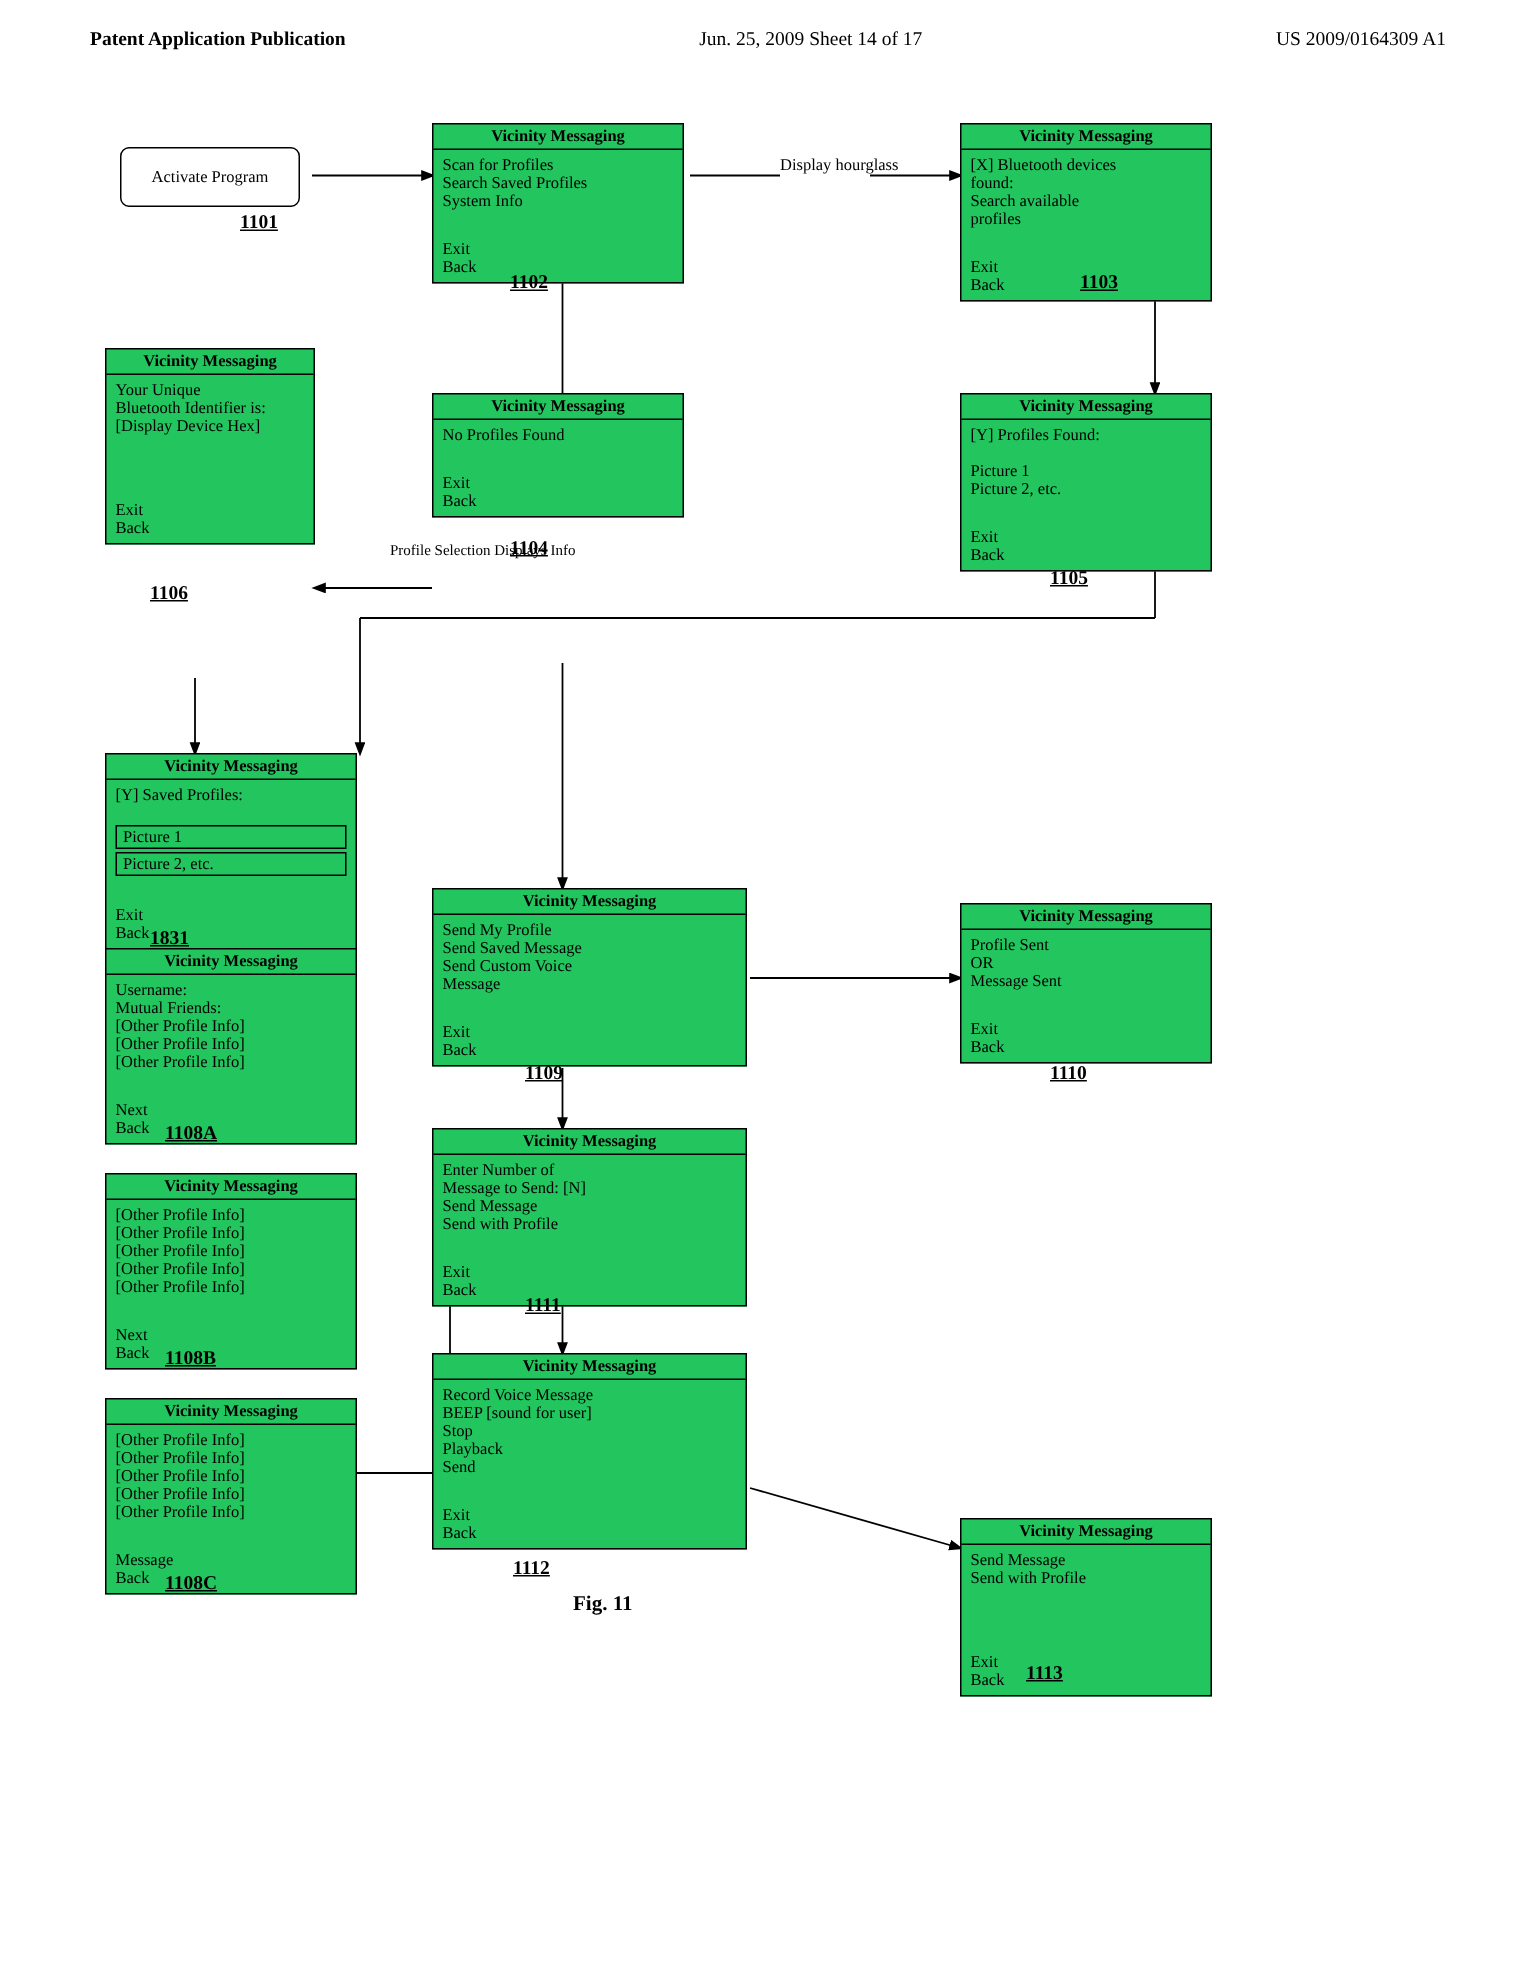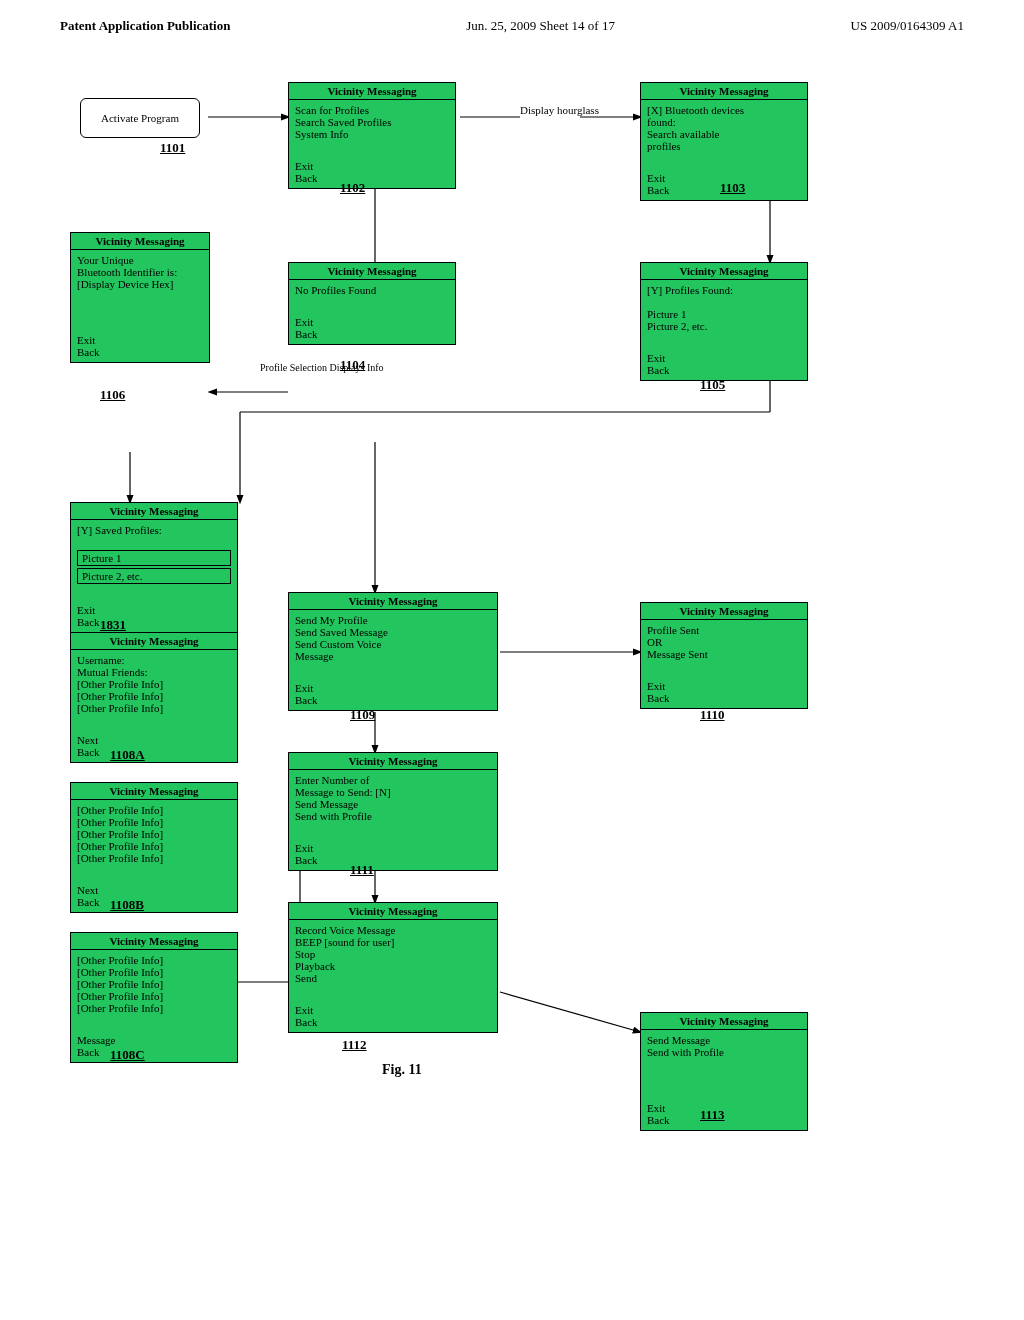--- a/index.html
+++ b/index.html
@@ -322,17 +322,17 @@
     <div class="box-title">Vicinity Messaging</div>
     <div>Send Message</div>
     <div>Send with Profile</div>
     <div>&nbsp;</div>
     <div>&nbsp;</div>
     <div class="box-footer">
       <span>Exit</span>
       <span>Back</span>
     </div>
   </div>
-  <div class="box-label" style="left:660px; top:1045px;">1113</div>
+  <div class="box-label" style="left:644px; top:1045px;">1113</div>
 
   <div class="fig-label" style="left:342px; top:1000px;">Fig. 11</div>
 
 </div>
 
 </body></html>

